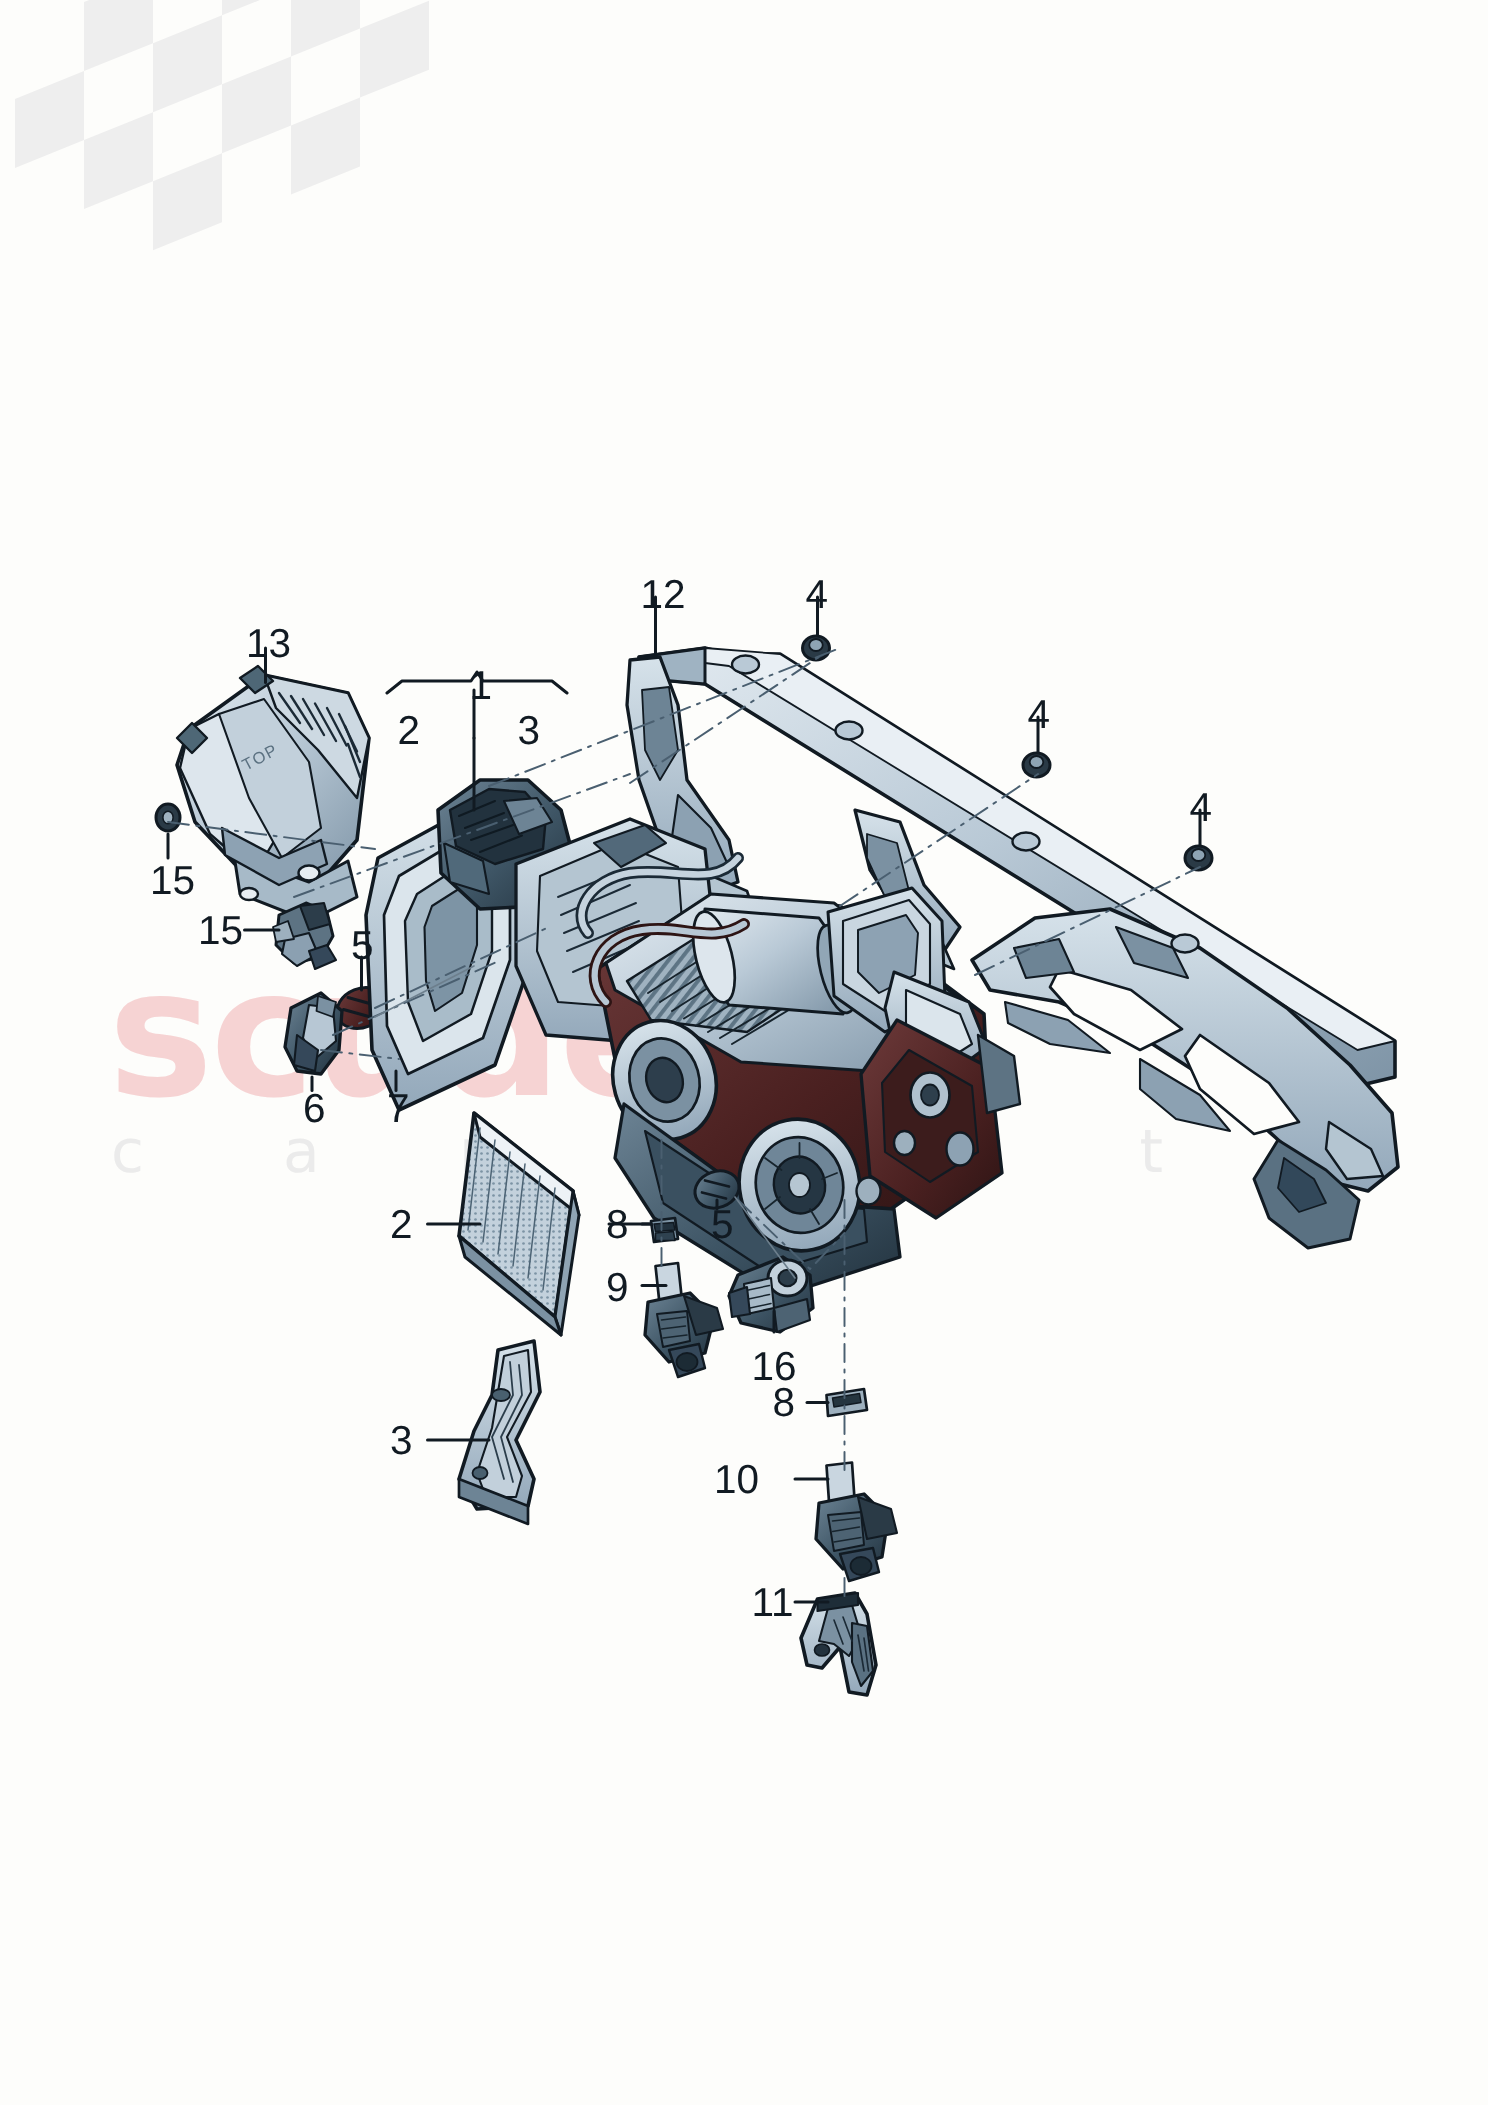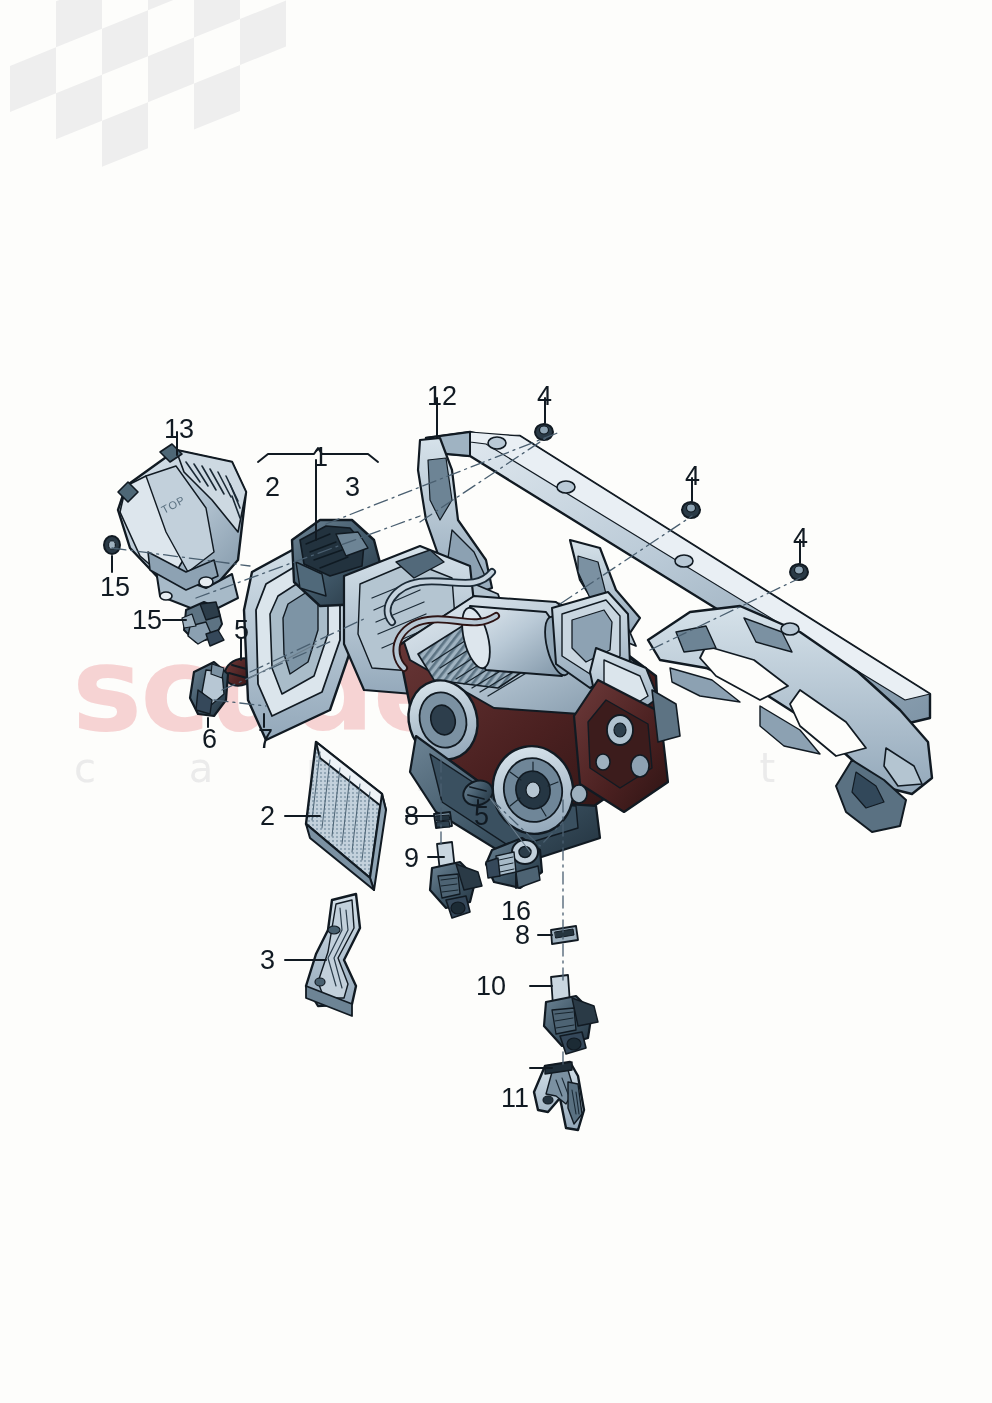--- a/index.html
+++ b/index.html
@@ -491,15 +491,15 @@
   <div class="lbl" style="left:202px;top:726px;">6</div>
   <div class="lbl" style="left:258px;top:726px;">7</div>
   <div class="lbl" style="left:260px;top:803px;">2</div>
   <div class="lbl" style="left:260px;top:947px;">3</div>
   <div class="lbl" style="left:404px;top:803px;">8</div>
   <div class="lbl" style="left:474px;top:803px;">5</div>
   <div class="lbl" style="left:404px;top:845px;">9</div>
   <div class="lbl" style="left:501px;top:882px;margin-top:16px;">16</div>
   <div class="lbl" style="left:515px;top:922px;">8</div>
   <div class="lbl" style="left:476px;top:973px;">10</div>
-  <div class="lbl" style="left:501px;top:1055px;margin-top:30px;">11</div>
+  <div class="lbl" style="left:501px;top:1055px;">11</div>
 
 </div>
 
 </body></html>

